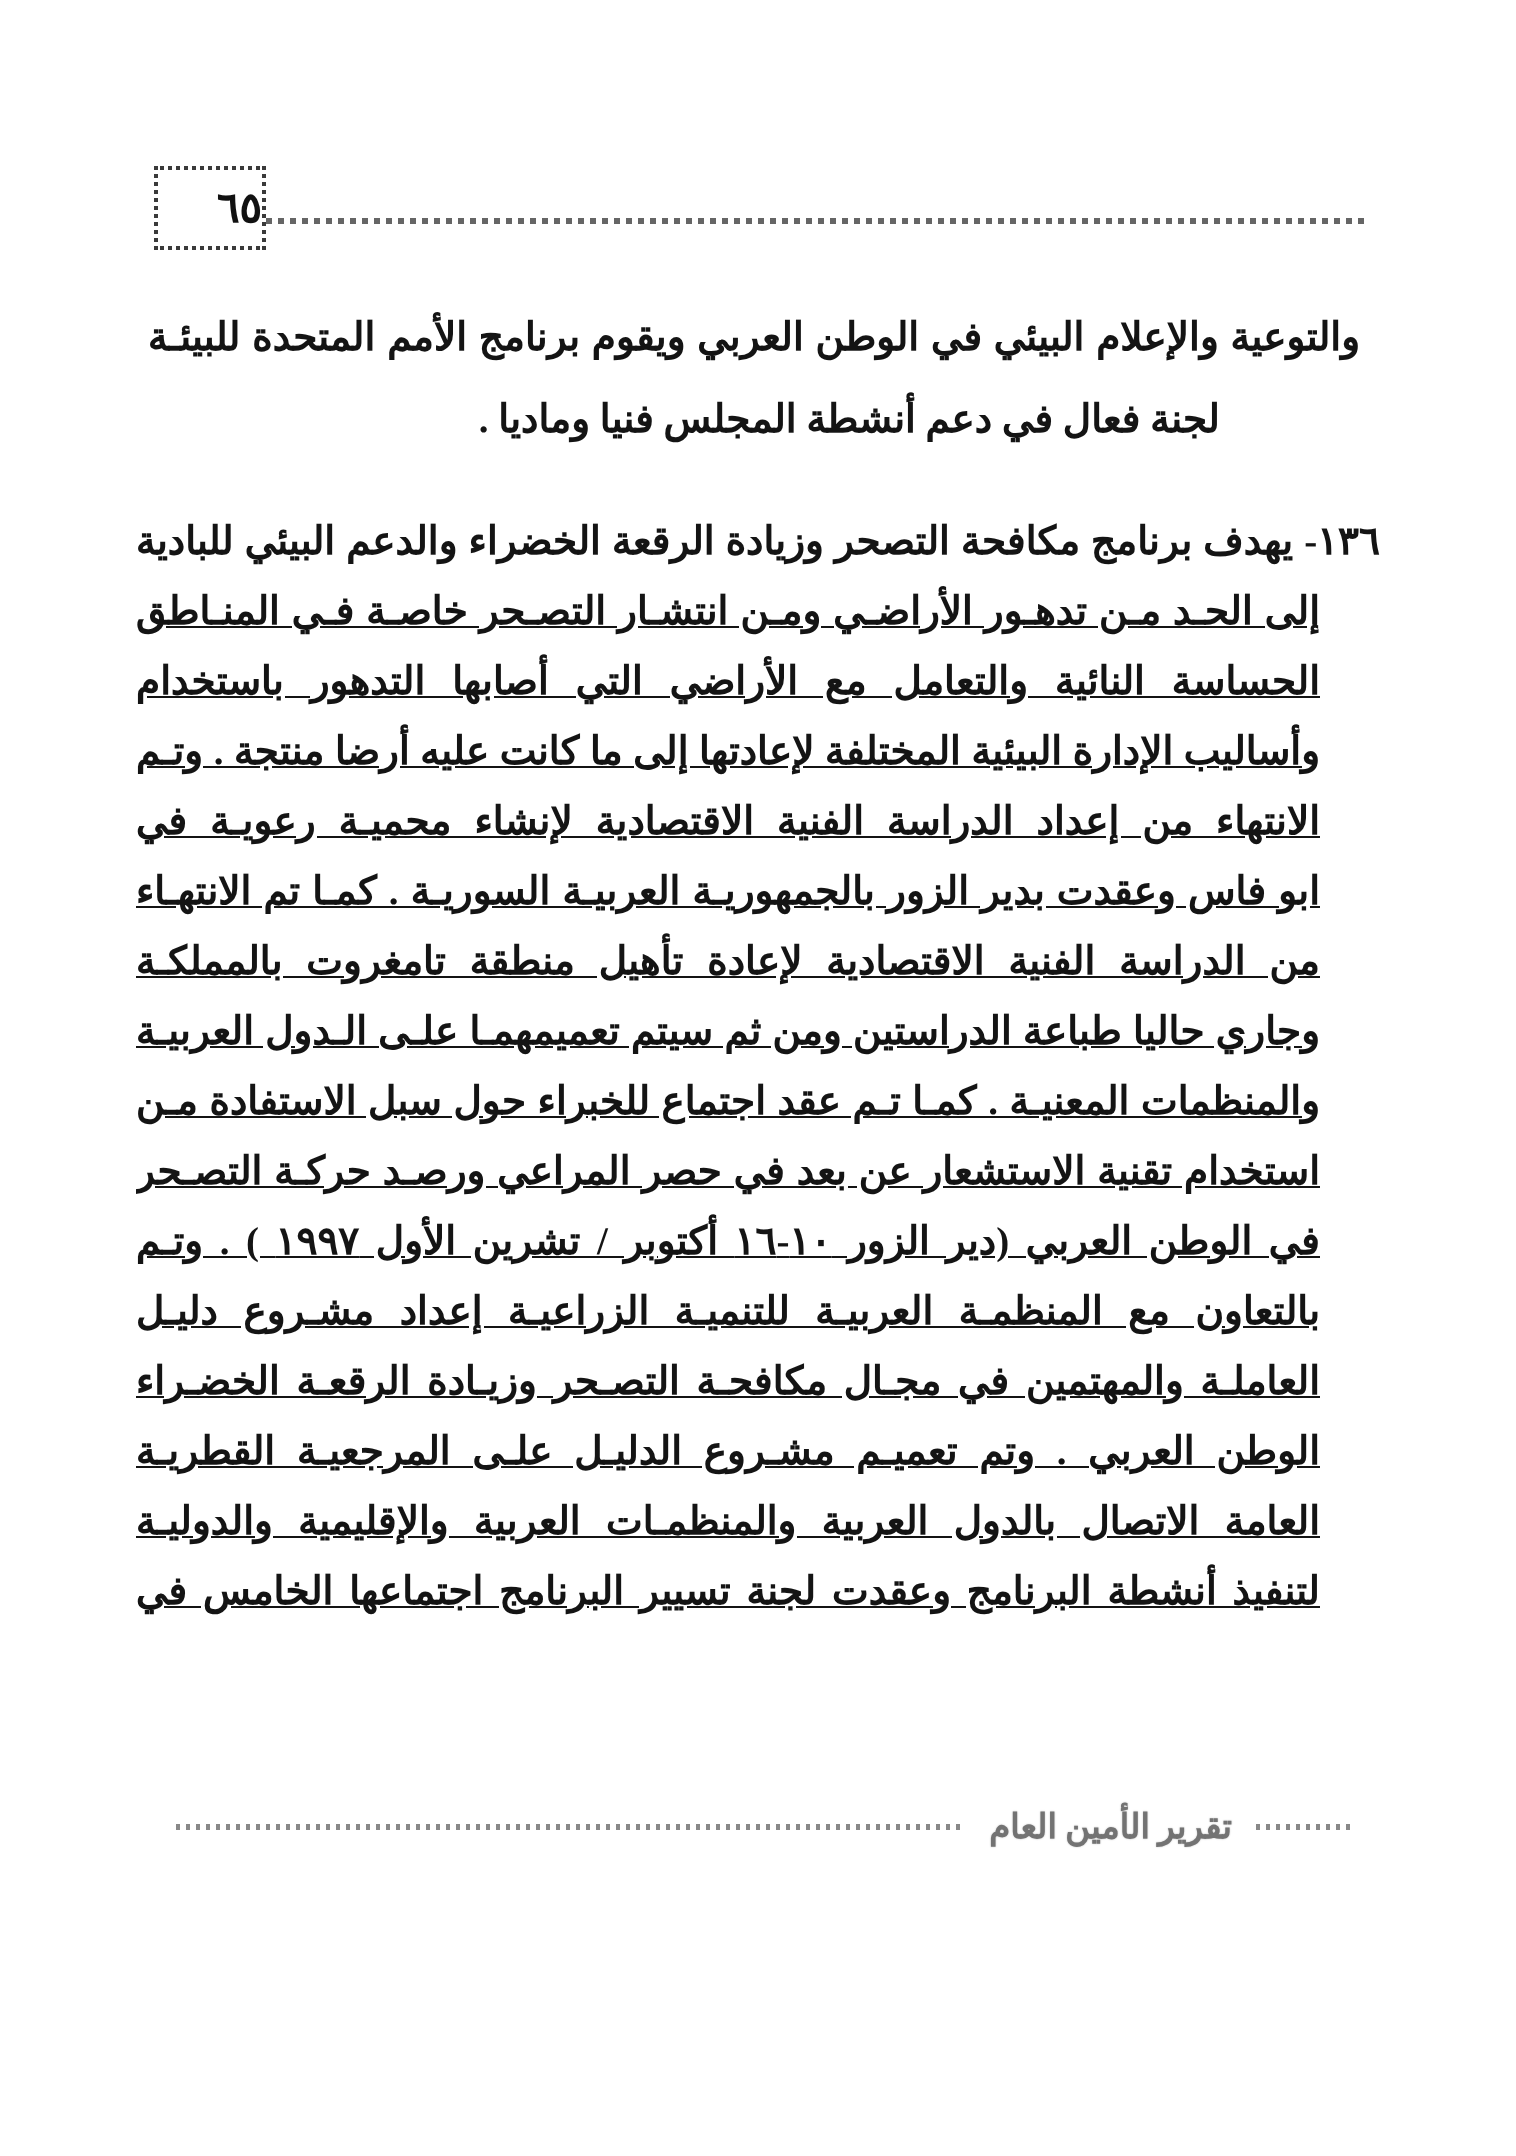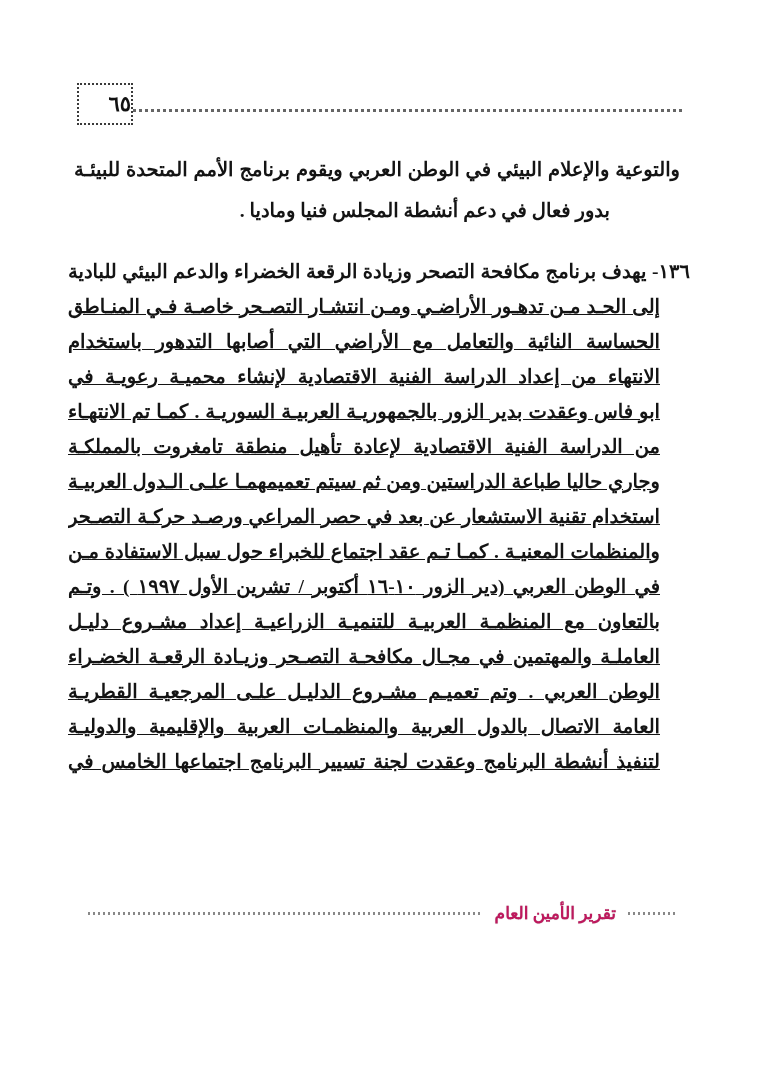--- a/index.html
+++ b/index.html
@@ -56,52 +56,53 @@
     height:3px;
     background:repeating-linear-gradient(90deg,#6b6b6b 0 2px,transparent 2px 5px);
     opacity:.8;
   }
   .f-rule.long{flex:1;}
   .f-rule.short{width:48px;}
   .f-text{
     direction:rtl;
     margin:0 12px;
     font-size:17px;font-weight:700;
-    color:#be185d;
+    color:#737373;
     letter-spacing:1px;
     text-shadow:0 0 1px #c2c2c2;
   }
 </style>
 </head>
 <body>
 
 <div class="page">
 
   <div class="pn-box">
     <span>٦٥</span>
   </div>
   <div class="header-rule"></div>
 
   <div class="content">
 
     <div>
       <div class="p-line first">والتوعية والإعلام البيئي في الوطن العربي ويقوم برنامج الأمم المتحدة للبيئـة</div>
-      <div class="p-line last">بدور فعال في دعم أنشطة المجلس فنيا وماديا .</div>
+      <div class="p-line last">لجنة فعال في دعم أنشطة المجلس فنيا وماديا .</div>
     </div>
 
     <div class="item">
       <div class="i-line"><span class="item-number">١٣٦-</span> <span>يهدف برنامج مكافحة التصحر وزيادة الرقعة الخضراء والدعم البيئي للبادية</span></div>
       <div class="i-line cont">إلى الحـد مـن تدهـور الأراضـي ومـن انتشـار التصـحر خاصـة فـي المنـاطق</div>
       <div class="i-line cont">الحساسة النائية والتعامل مع الأراضي التي أصابها التدهور باستخدام التقنيـات</div>
+      <div class="i-line cont">وأساليب الإدارة البيئية المختلفة لإعادتها إلى ما كانت عليه أرضا منتجة . وتـم</div>
       <div class="i-line cont">الانتهاء من إعداد الدراسة الفنية الاقتصادية لإنشاء محميـة رعويـة في منطقـة</div>
       <div class="i-line cont">ابو فاس وعقدت بدير الزور بالجمهوريـة العربيـة السوريـة . كمـا تم الانتهـاء</div>
       <div class="i-line cont">من الدراسة الفنية الاقتصادية لإعادة تأهيل منطقة تامغروت بالمملكـة المغربيـة</div>
       <div class="i-line cont">وجاري حاليا طباعة الدراستين ومن ثم سيتم تعميمهمـا علـى الـدول العربيـة</div>
+      <div class="i-line cont">والمنظمات المعنيـة . كمـا تـم عقد اجتماع للخبراء حول سبل الاستفادة مـن</div>
       <div class="i-line cont">استخدام تقنية الاستشعار عن بعد في حصر المراعي ورصـد حركـة التصـحر</div>
-      <div class="i-line cont">والمنظمات المعنيـة . كمـا تـم عقد اجتماع للخبراء حول سبل الاستفادة مـن</div>
       <div class="i-line cont">في الوطن العربي (دير الزور ١٠-١٦ أكتوبر / تشرين الأول ١٩٩٧ ) . وتـم</div>
       <div class="i-line cont">بالتعاون مع المنظمـة العربيـة للتنميـة الزراعيـة إعداد مشـروع دليـل الجهـات</div>
       <div class="i-line cont">العاملـة والمهتمين في مجـال مكافحـة التصـحر وزيـادة الرقعـة الخضـراء فـي</div>
       <div class="i-line cont">الوطن العربي . وتم تعميـم مشـروع الدليـل علـى المرجعيـة القطريـة للبرنـامج</div>
       <div class="i-line cont">العامة الاتصال بالدول العربية والمنظمـات العربية والإقليمية والدوليـة المعنية</div>
       <div class="i-line cont">لتنفيذ أنشطة البرنامج وعقدت لجنة تسيير البرنامج اجتماعها الخامس في مقر</div>
     </div>
 
   </div>
 

